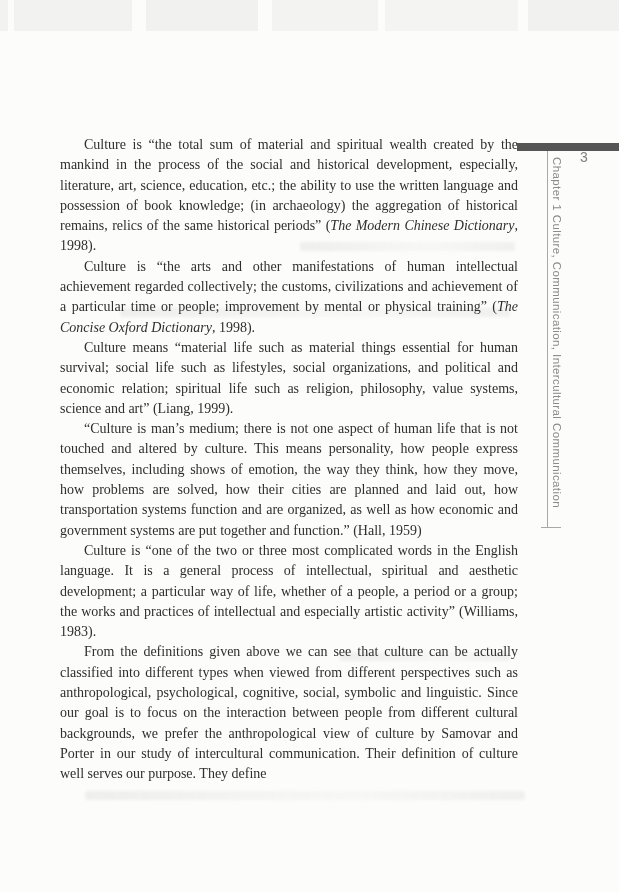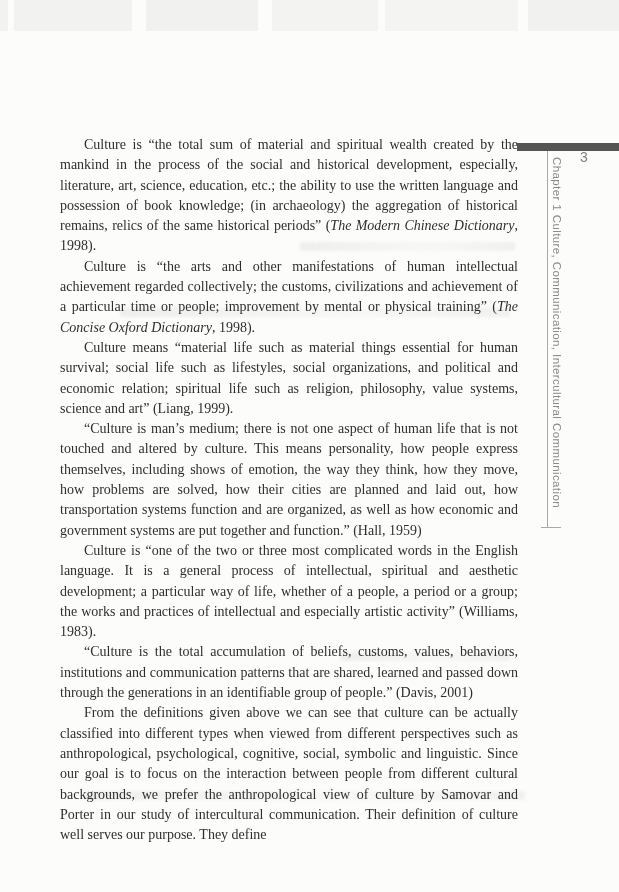--- a/index.html
+++ b/index.html
@@ -90,21 +90,20 @@
   <div class="smudge" style="left:120px;top:308px;width:390px"></div>
   <div class="smudge" style="left:340px;top:652px;width:170px"></div>
   <div class="smudge" style="left:85px;top:791px;width:440px"></div>
 
   <div class="body-text">
       <p><span>Culture is “the total sum of material and spiritual wealth created by the mankind in the process of the social and historical development, especially, literature, art, science, education, etc.; the ability to use the written language and possession of book knowledge; (in archaeology) the aggregation of historical remains, relics of the same historical periods” (</span><em>The Modern Chinese Dictionary</em><span>, 1998).</span></p>
       <p><span>Culture is “the arts and other manifestations of human intellectual achievement regarded collectively; the customs, civilizations and achievement of a particular time or people; improvement by mental or physical training” (</span><em>The Concise Oxford Dictionary</em><span>, 1998).</span></p>
       <p><span>Culture means “material life such as material things essential for human survival; social life such as lifestyles, social organizations, and political and economic relation; spiritual life such as religion, philosophy, value systems, science and art” (Liang, 1999).</span></p>
       <p><span>“Culture is man’s medium; there is not one aspect of human life that is not touched and altered by culture. This means personality, how people express themselves, including shows of emotion, the way they think, how they move, how problems are solved, how their cities are planned and laid out, how transportation systems function and are organized, as well as how economic and government systems are put together and function.” (Hall, 1959)</span></p>
       <p><span>Culture is “one of the two or three most complicated words in the English language. It is a general process of intellectual, spiritual and aesthetic development; a particular way of life, whether of a people, a period or a group; the works and practices of intellectual and especially artistic activity” (Williams, 1983).</span></p>
-      <p><span>“Culture is the total accumulation of beliefs, customs, values, behaviors, institutions and communication patterns that are shared, learned and passed down through the generations in an identifiable group of people.” (Davis, 2001)</span></p>
       <p><span>From the definitions given above we can see that culture can be actually classified into different types when viewed from different perspectives such as anthropological, psychological, cognitive, social, symbolic and linguistic. Since our goal is to focus on the interaction between people from different cultural backgrounds, we prefer the anthropological view of culture by Samovar and Porter in our study of intercultural communication. Their definition of culture well serves our purpose. They define</span></p>
     </div>
 
   <div class="accent-bar"></div>
   <div class="v-rule"></div>
   <div class="rule-tick"></div>
   <div class="page-number">3</div>
   <div class="chapter-vertical">Chapter 1 Culture, Communication, Intercultural Communication</div>
 
 </div>

